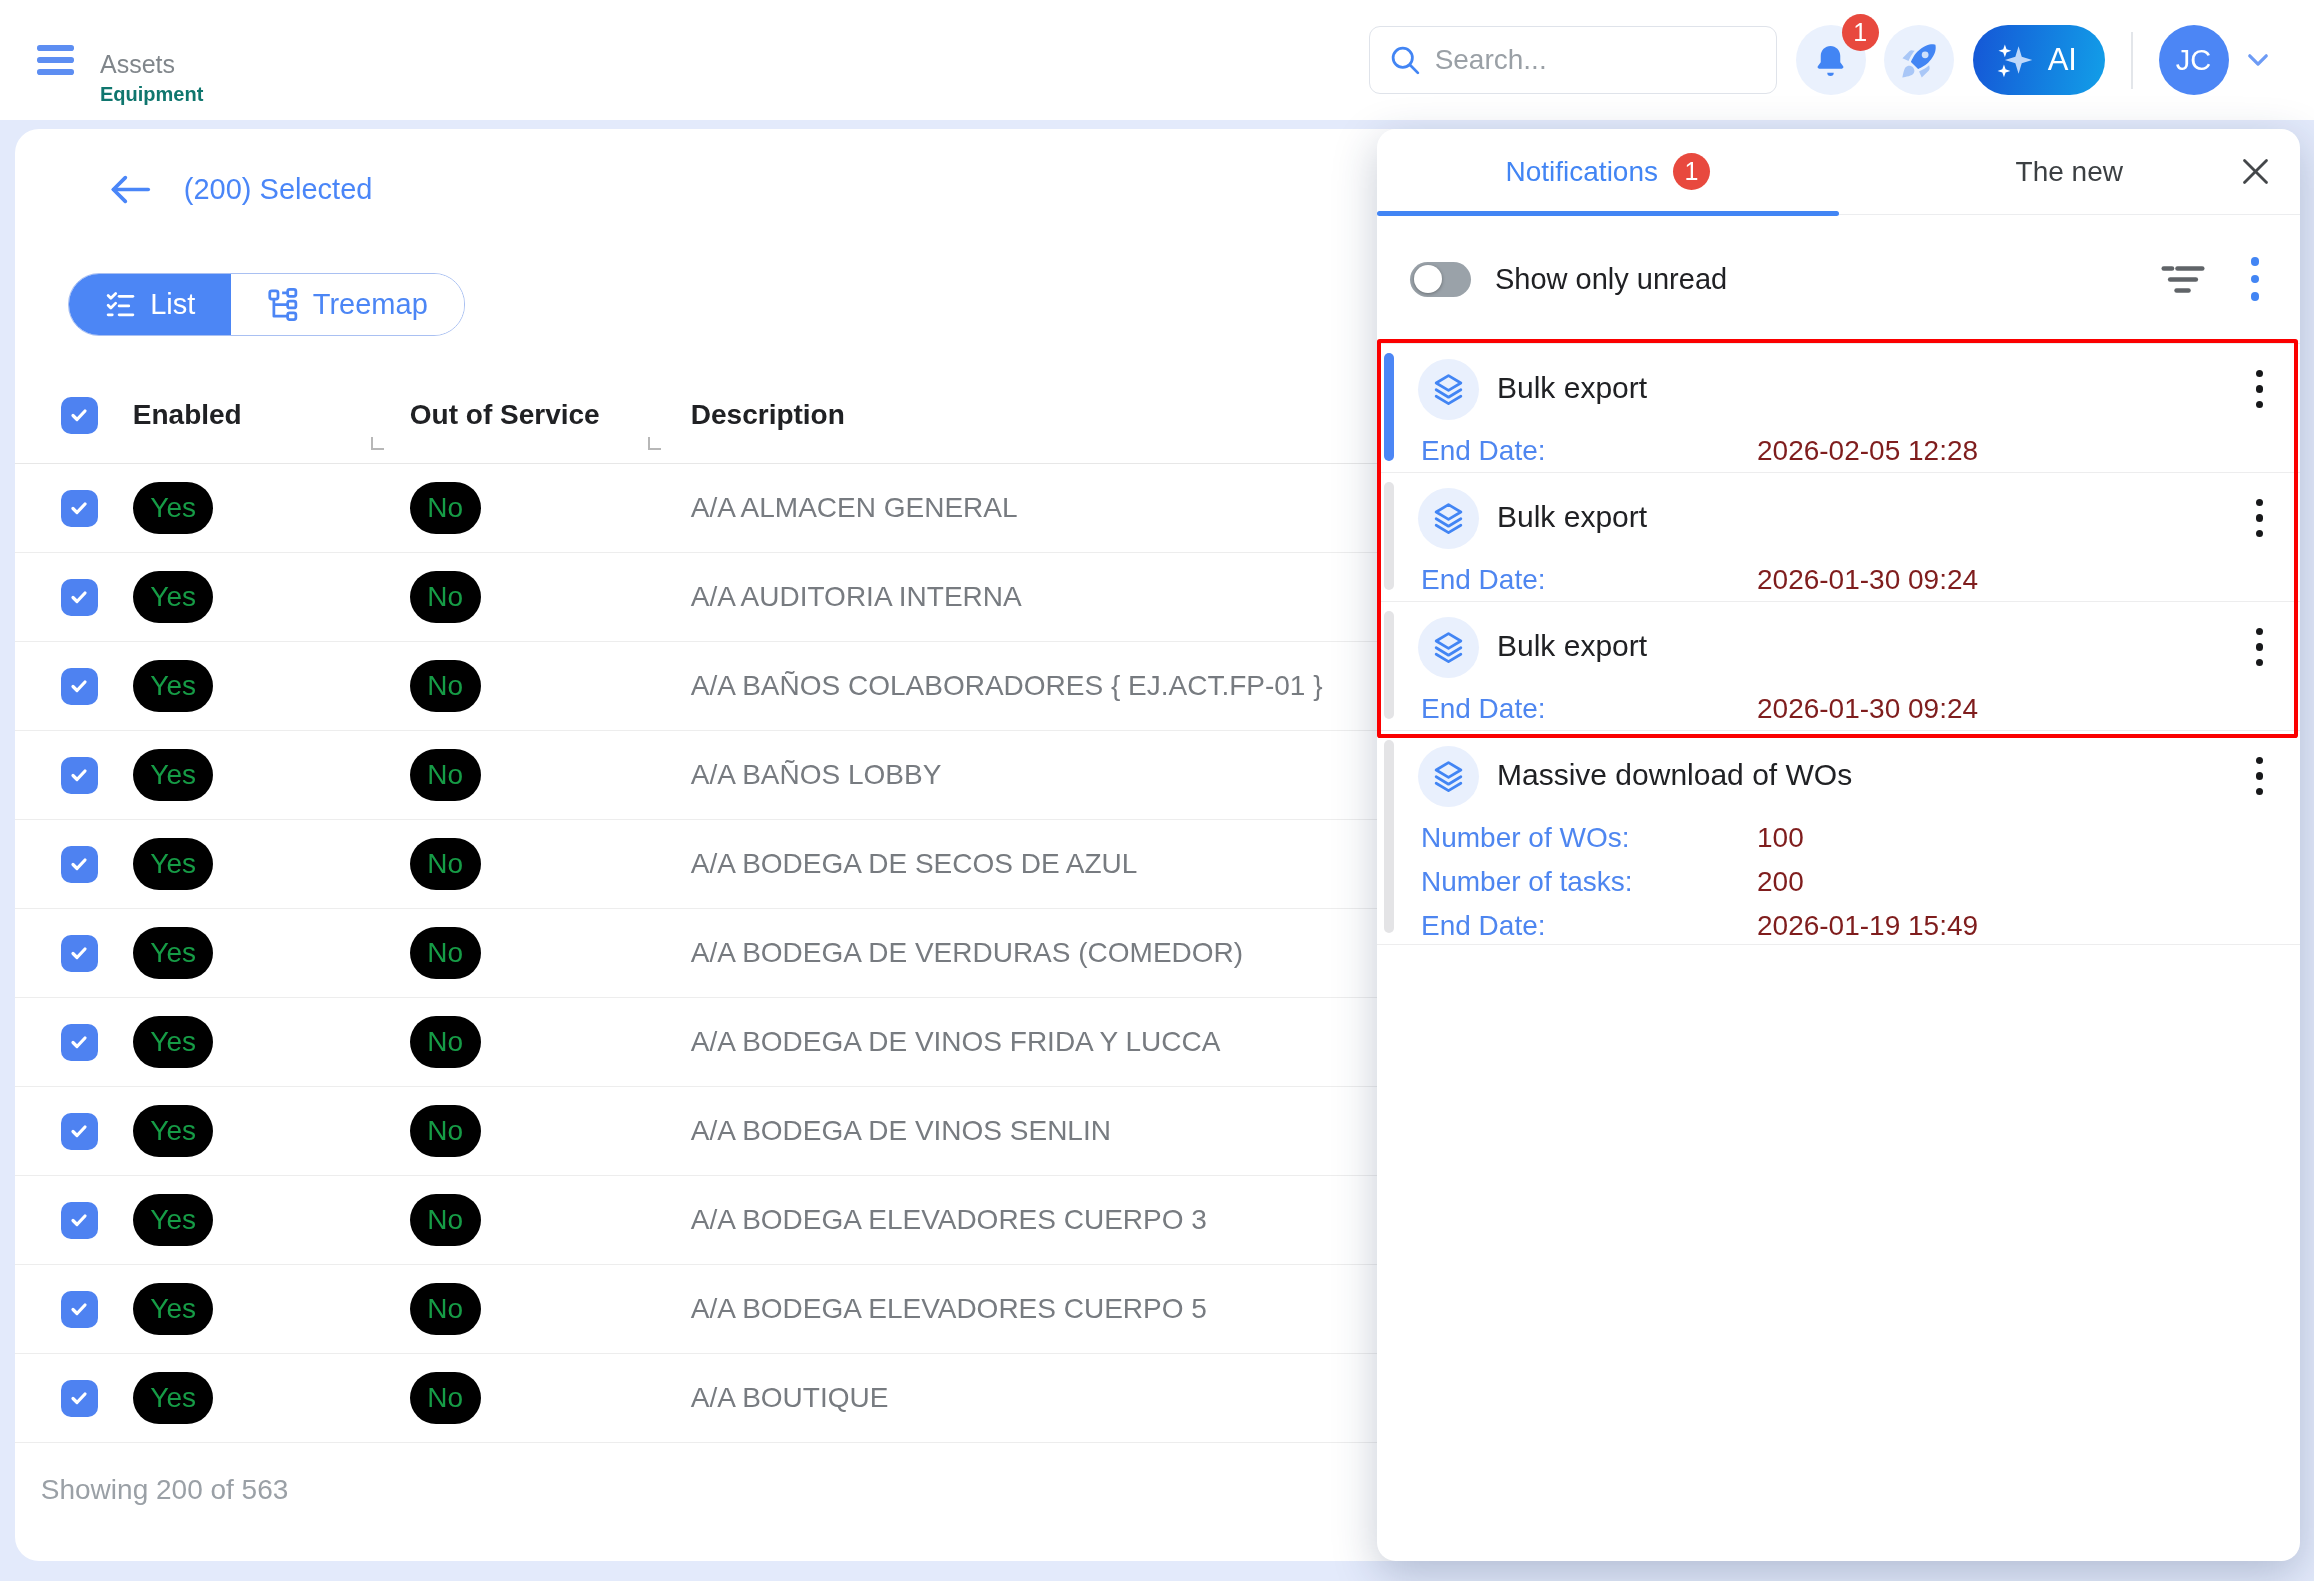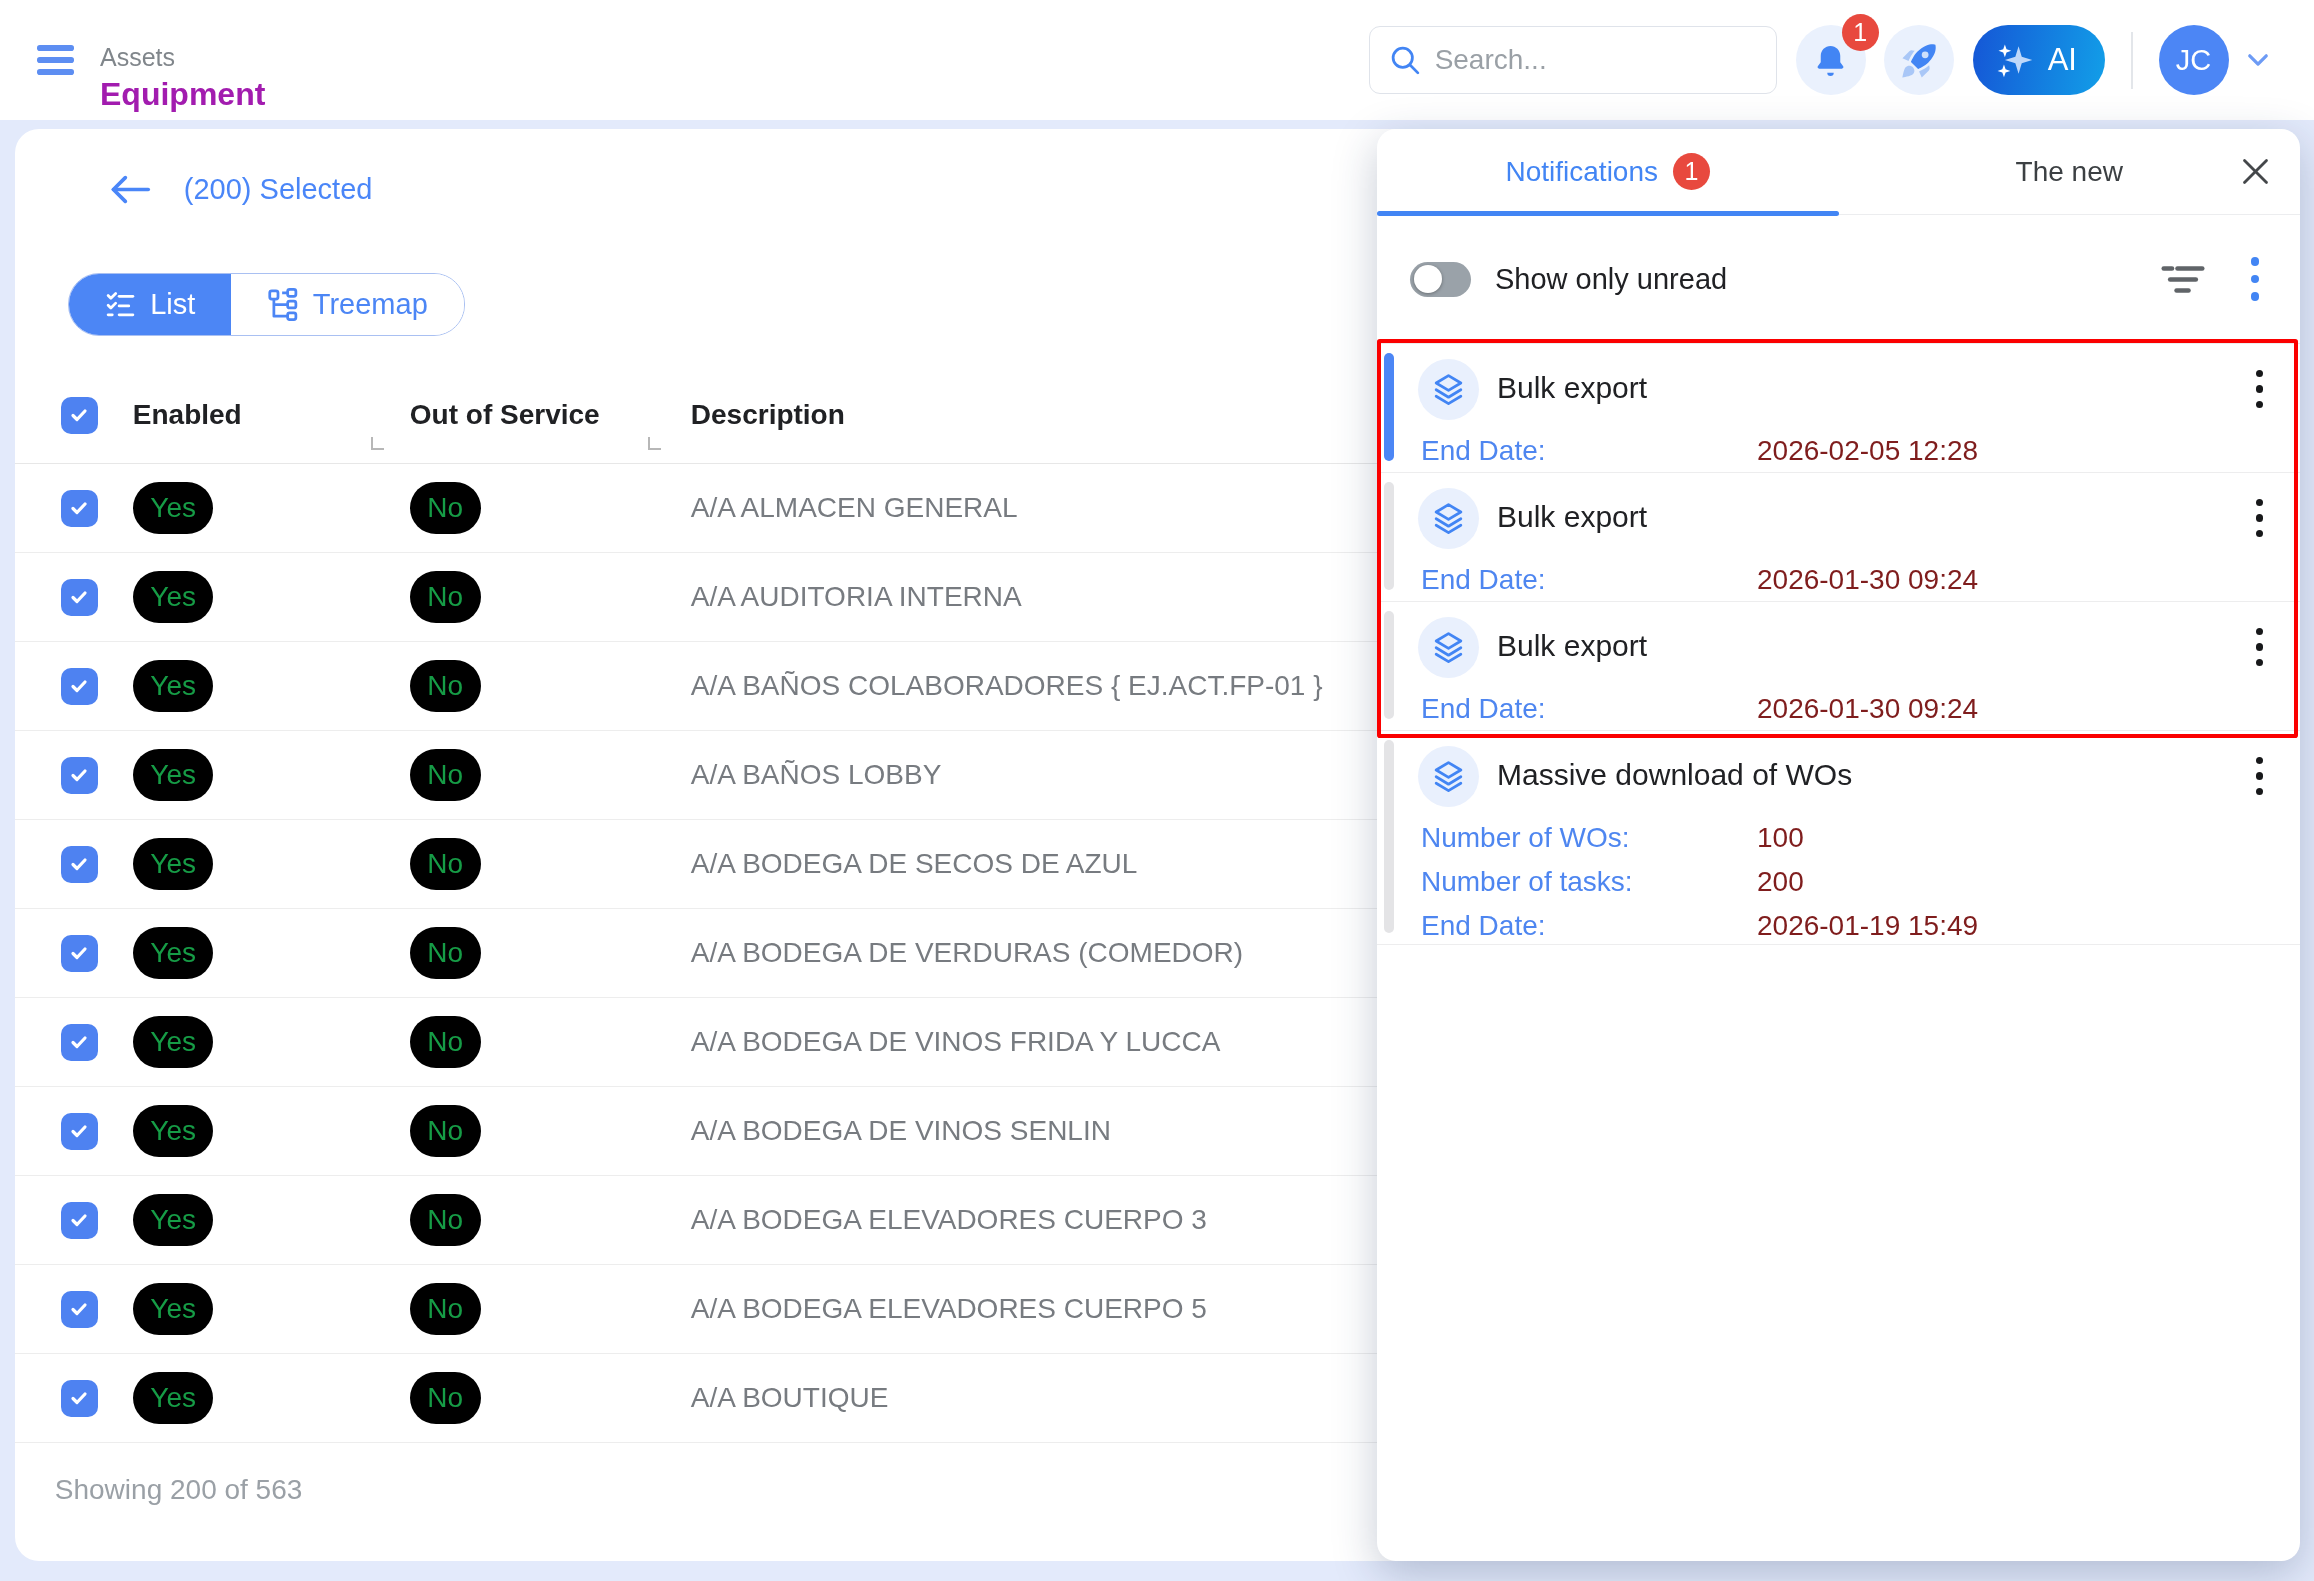--- a/index.html
+++ b/index.html
@@ -14,21 +14,21 @@
 
   
   .topbar {
     position: absolute; top: 0; left: 0; width: 2315px; height: 120px;
     background: #fff; display: flex; align-items: center;
   }
   .hamburger { margin-left: 37px; width: 37px; display: flex; flex-direction: column; gap: 6.5px; cursor: pointer; }
   .hamburger i { display:block; height: 5.5px; border-radius: 2.8px; background: #5D8EF2; }
   .titles { margin-left: 26px; display: flex; flex-direction: column; gap: 3.7px; margin-top: 36px; }
   .breadcrumb { font-size: 25px; color: #80868B; }
-  .page-title { font-size: 32px; font-weight: 600; color: #a21caf; }
+  .page-title { font-size: 20px; font-weight: 600; color: #0f766e; }
 
   .topbar-right { margin-left: auto; display: flex; align-items: center; gap: 18.5px; padding-right: 46px; }
   .searchbox {
     width: 408px; height: 68px; border: 1.8px solid #DFE3EA; border-radius: 11px;
     display: flex; align-items: center; padding-left: 18.5px; gap: 13px; background:#fff;
   }
   .searchbox input { border: none; outline: none; font-size: 28px; width: 305px; font-family: "Liberation Sans", sans-serif; color:#14532d; }
   .searchbox input::placeholder { color: #9AA0A6; }
 
   .icon-circle { position: relative; width: 70px; height: 70px; border-radius: 50%; background: #EAF1FD; display: flex; align-items: center; justify-content: center; cursor: pointer; }
@@ -75,21 +75,21 @@
     width: 37px; height: 37px; border-radius: 10px; background: #4E82F1;
     display: flex; align-items: center; justify-content: center; cursor: pointer;
   }
   .pill {
     display: inline-block; background: #000000; color: #169C46;
     font-size: 28px; line-height: 1; padding: 12px 17.5px; border-radius: 26px;
   }
   .desc-text { color: #777B80; }
   .resize-mark { position: absolute; bottom: 13px; width: 13px; height: 13px; border-left: 2.8px solid #B7B7B7; border-bottom: 2.8px solid #B7B7B7; }
   .rm-1 { left: 356px; } .rm-2 { left: 633px; }
-  .table-footer { padding: 31px 0 0 40px; font-size: 28px; color: #9AA0A6; }
+  .table-footer { padding: 31px 0 0 26px; font-size: 28px; color: #9AA0A6; }
 
   
   .notif-panel {
     position: absolute; left: 1377px; top: 129px; width: 923px; height: 1432px;
     background: #fff; border-radius: 18.5px; box-shadow: 0 13px 44px rgba(30,50,90,.25);
     z-index: 5; overflow: hidden;
   }
   .panel-tabs { position: relative; height: 86px; border-bottom: 1.8px solid #ECEDEF; display: flex; }
   .ptab { flex: 1; display: flex; align-items: center; justify-content: center; gap: 15px; font-size: 28px; cursor: pointer; }
   .ptab-active { color: #4285F4; font-weight: 500; }

